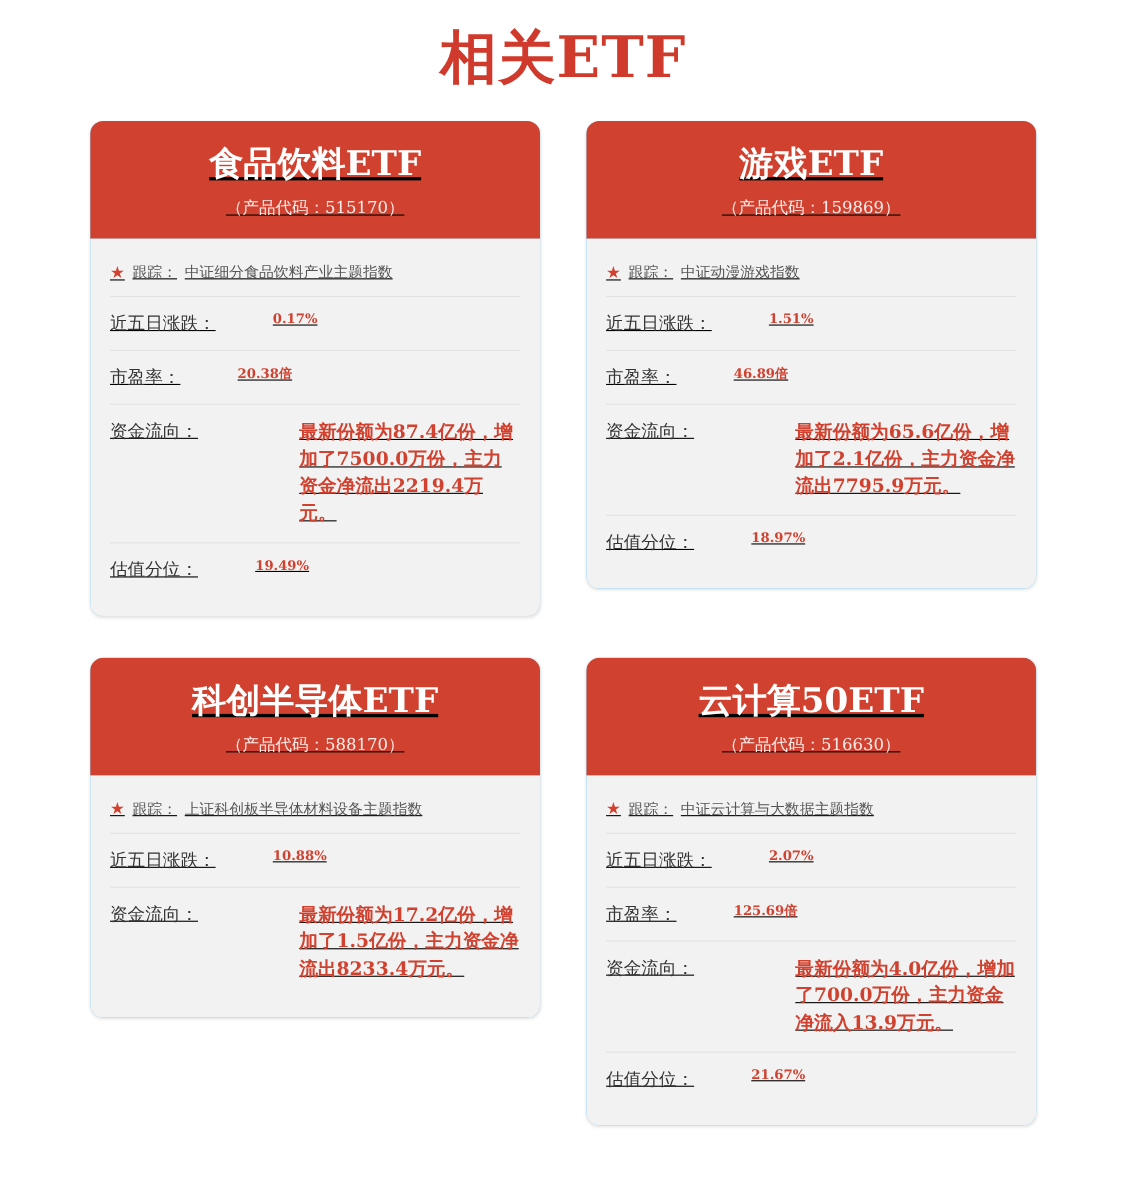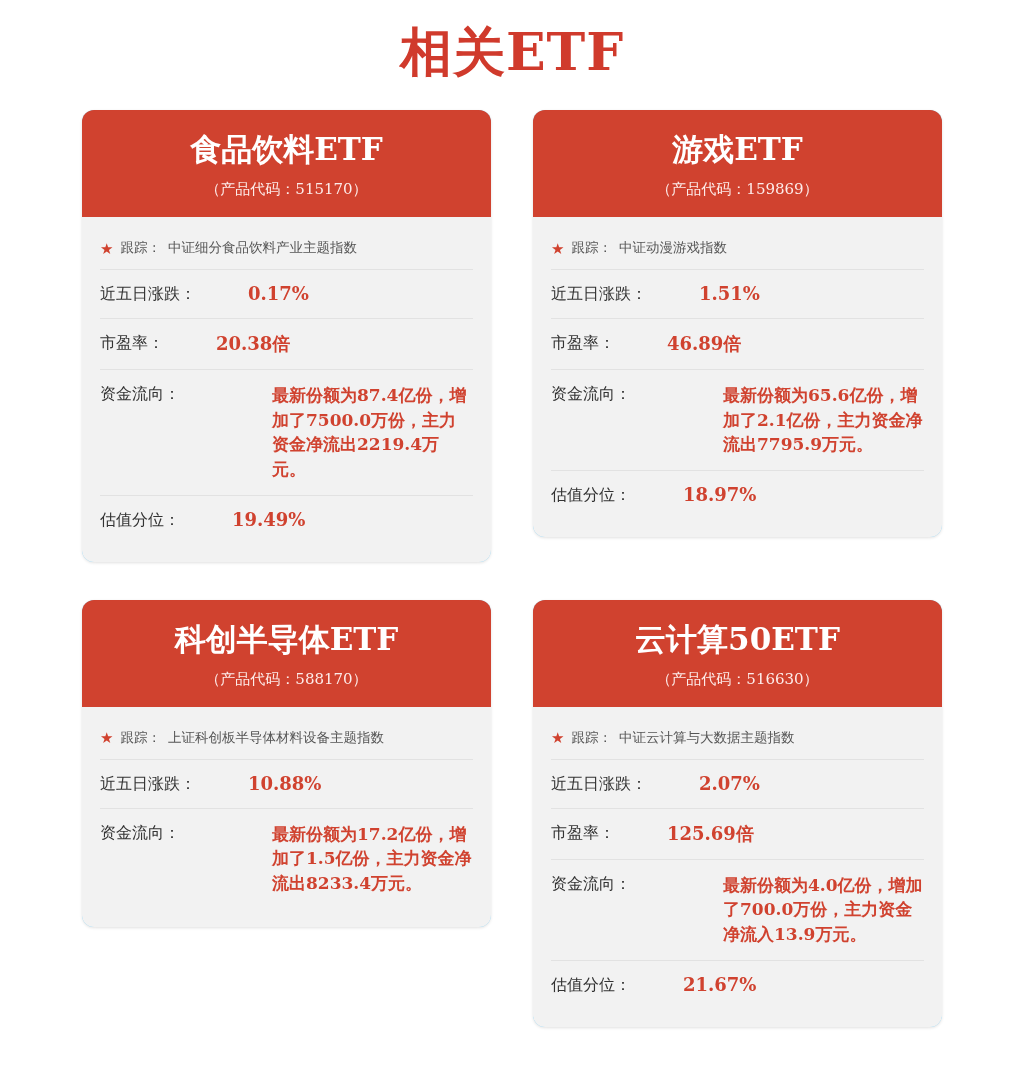--- a/index.html
+++ b/index.html
@@ -34,20 +34,21 @@
     box-sizing: border-box;
   }
   .card {
     border-radius: 12px;
     overflow: hidden;
     background: #7dd3fc;
     box-shadow: 0 1px 3px rgba(0,0,0,0.12);
     display: flex;
     flex-direction: column;
     align-self: start;
+    text-decoration: underline;
   }
   .card-header {
     background: #d0422f;
     padding: 22px 10px 18px 10px;
     text-align: center;
   }
   .card-title {
     color: #ffffff;
     font-size: 31px;
     font-weight: bold;
@@ -97,21 +98,21 @@
   }
   .row-label {
     color: #333333;
     font-size: 16px;
     white-space: nowrap;
     font-family: "DejaVu Serif", "Liberation Serif", serif;
     padding-top: 1px;
   }
   .row-value {
     color: #d0422f;
-    font-size: 18px;
+    font-size: 12px;
     font-weight: bold;
     margin-left: 8px;
     font-family: "DejaVu Serif", "Liberation Serif", serif;
   }
   .row-value.flow {
     line-height: 1.45;
     font-size: 17px;
     margin-left: 48px;
   }
 </style>

